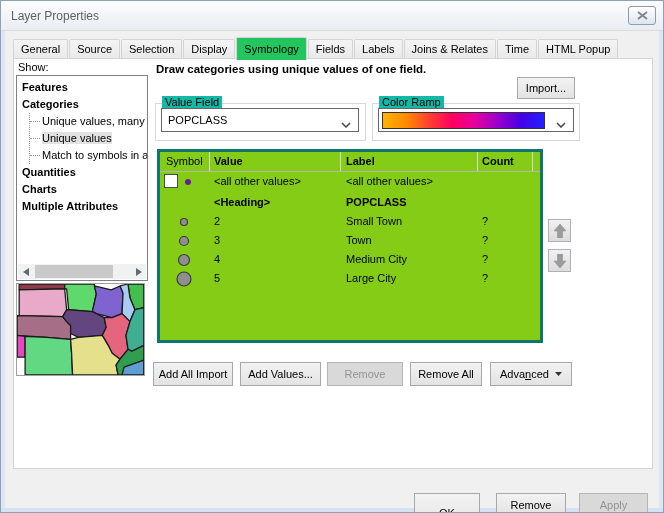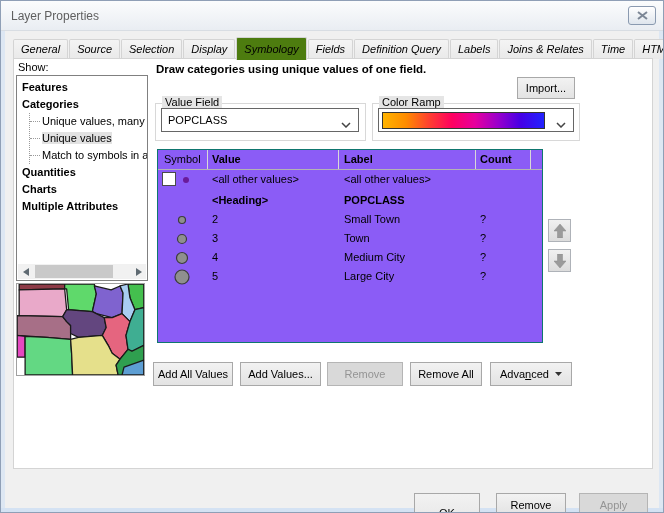--- a/index.html
+++ b/index.html
@@ -18,22 +18,22 @@
   .close-btn { position:absolute; right:7px; top:5px; width:28px; height:19px;
                border:1px solid #8a9ab0; border-radius:3px;
                background:linear-gradient(#ffffff,#dfe5ed);
                display:flex; align-items:center; justify-content:center; cursor:default; }
 
   
   .tabbar { position:absolute; left:12px; top:36px; right:6px; height:22px;
             display:flex; align-items:flex-end; }
   .tab { height:20px; padding:3px 7px 0 7px; margin-right:1px; background:linear-gradient(#f4f4f4,#e9e9e9);
          border:1px solid #d4d4d4; border-bottom:none; font-size:11px; white-space:nowrap;
-         border-radius:2px 2px 0 0;font-style:italic; }
-  .tab.active { height:23px; background:#4d7c0f; position:relative; z-index:3;
+         border-radius:2px 2px 0 0; }
+  .tab.active { height:23px; background:#22c55e; position:relative; z-index:3;
                 padding-top:5px; margin-bottom:-1px; }
 
   
   .page { position:absolute; left:12px; top:57px; width:640px; height:411px;
           background:#ffffff; border:1px solid #d4d4d4; z-index:2; }
 
   .show-label { position:absolute; left:4px; top:2px; }
 
   .tree { position:absolute; left:2px; top:16px; width:132px; height:206px;
           background:#fff; border:1px solid #808080; overflow:hidden; }
@@ -56,34 +56,34 @@
   .desc { position:absolute; left:142px; top:4px; font-weight:bold; font-size:11.5px; }
 
   .btn { position:absolute; background:linear-gradient(#f2f2f2,#e3e3e3); border:1px solid #a8a8a8;
          font-size:11px; font-family:"Liberation Sans",sans-serif; display:flex; align-items:center;
          justify-content:center; cursor:default; color:#000;margin-top:13px; }
   .btn.disabled { background:#d9d9d9; color:#949494; border-color:#b5b5b5; }
 
   .import-btn { left:503px; top:5px; width:58px; height:22px; }
 
   .groupbox { position:absolute; border:1px solid #d8d8d8; height:38px; top:44px; }
-  .groupbox .gb-label { position:absolute; top:-8px; left:6px; background:#e5e5e5; padding:0 3px; }
+  .groupbox .gb-label { position:absolute; top:-8px; left:6px; background:#14b8a6; padding:0 3px; }
   .gb-value { left:141px; width:211px; }
   .gb-ramp  { left:358px; width:208px; }
 
   .combo { position:absolute; background:#fff; border:1px solid #666; height:24px;
            display:flex; align-items:center; }
   .combo-value { left:147px; top:49px; width:198px; padding-left:6px; }
   .combo .chev { position:absolute; right:7px; top:9px; }
   .combo-ramp { left:364px; top:49px; width:196px; }
   .ramp-gradient { position:absolute; left:3px; top:3px; width:163px; height:17px;
                    border:1px solid #333; }
 
   .vtable { position:absolute; left:143px; top:90px; width:386px; height:194px;
-            background:#8b5cf6; border:1px solid #0f766e; }
+            background:#84cc16; border:3px solid #0f766e; }
   .vt-header { position:relative; height:20px; border-bottom:1px solid #b4b4b4; }
   .vt-header span { position:absolute; top:3px; }
   .vt-header .sep { position:absolute; top:0; bottom:0; width:1px; background:#d8d8d8; }
   .h-symbol { left:6px; }
   .h-value  { left:54px; font-weight:bold; }
   .h-label  { left:186px; font-weight:bold; }
   .h-count  { left:322px; font-weight:bold; }
   .vt-row { position:relative; height:19px; }
   .vt-row .c-val { position:absolute; left:54px; top:3px; }
   .vt-row .c-lab { position:absolute; left:186px; top:3px; }
@@ -129,21 +129,20 @@
   <div class="frame right"></div>
   <div class="frame bottom"></div>
 
   <div class="tabbar">
     <div class="tab">General</div>
     <div class="tab">Source</div>
     <div class="tab">Selection</div>
     <div class="tab">Display</div>
     <div class="tab active">Symbology</div>
     <div class="tab">Fields</div>
-    <div class="tab">Definition Query</div>
     <div class="tab">Labels</div>
     <div class="tab">Joins &amp; Relates</div>
     <div class="tab">Time</div>
     <div class="tab">HTML Popup</div>
   </div>
 
   <div class="page">
 
     <div class="show-label">Show:</div>
 
@@ -320,21 +319,21 @@
       <svg width="12" height="14" viewBox="0 0 12 14">
         <path d="M6 0 L12 7 H8.5 V14 H3.5 V7 H0 Z" fill="#9b9b9b" stroke="#8a8a8a" stroke-width="0.5"></path>
       </svg>
     </div>
     <div class="move-btn down-btn">
       <svg width="12" height="14" viewBox="0 0 12 14">
         <path d="M6 14 L0 7 H3.5 V0 H8.5 V7 H12 Z" fill="#9b9b9b" stroke="#8a8a8a" stroke-width="0.5"></path>
       </svg>
     </div>
 
-    <button class="btn act-add-all">Add All Values</button>
+    <button class="btn act-add-all">Add All Import</button>
     <button class="btn act-add-values">Add Values...</button>
     <button class="btn act-remove disabled">Remove</button>
     <button class="btn act-remove-all">Remove All</button>
     <button class="btn act-advanced">
       <span><span>Adva</span><span class="accel">n</span><span>ced</span></span>
       <svg width="7" height="4" viewBox="0 0 7 4">
         <polygon points="0,0 7,0 3.5,4" fill="#333"></polygon>
       </svg>
     </button>
   </div>

